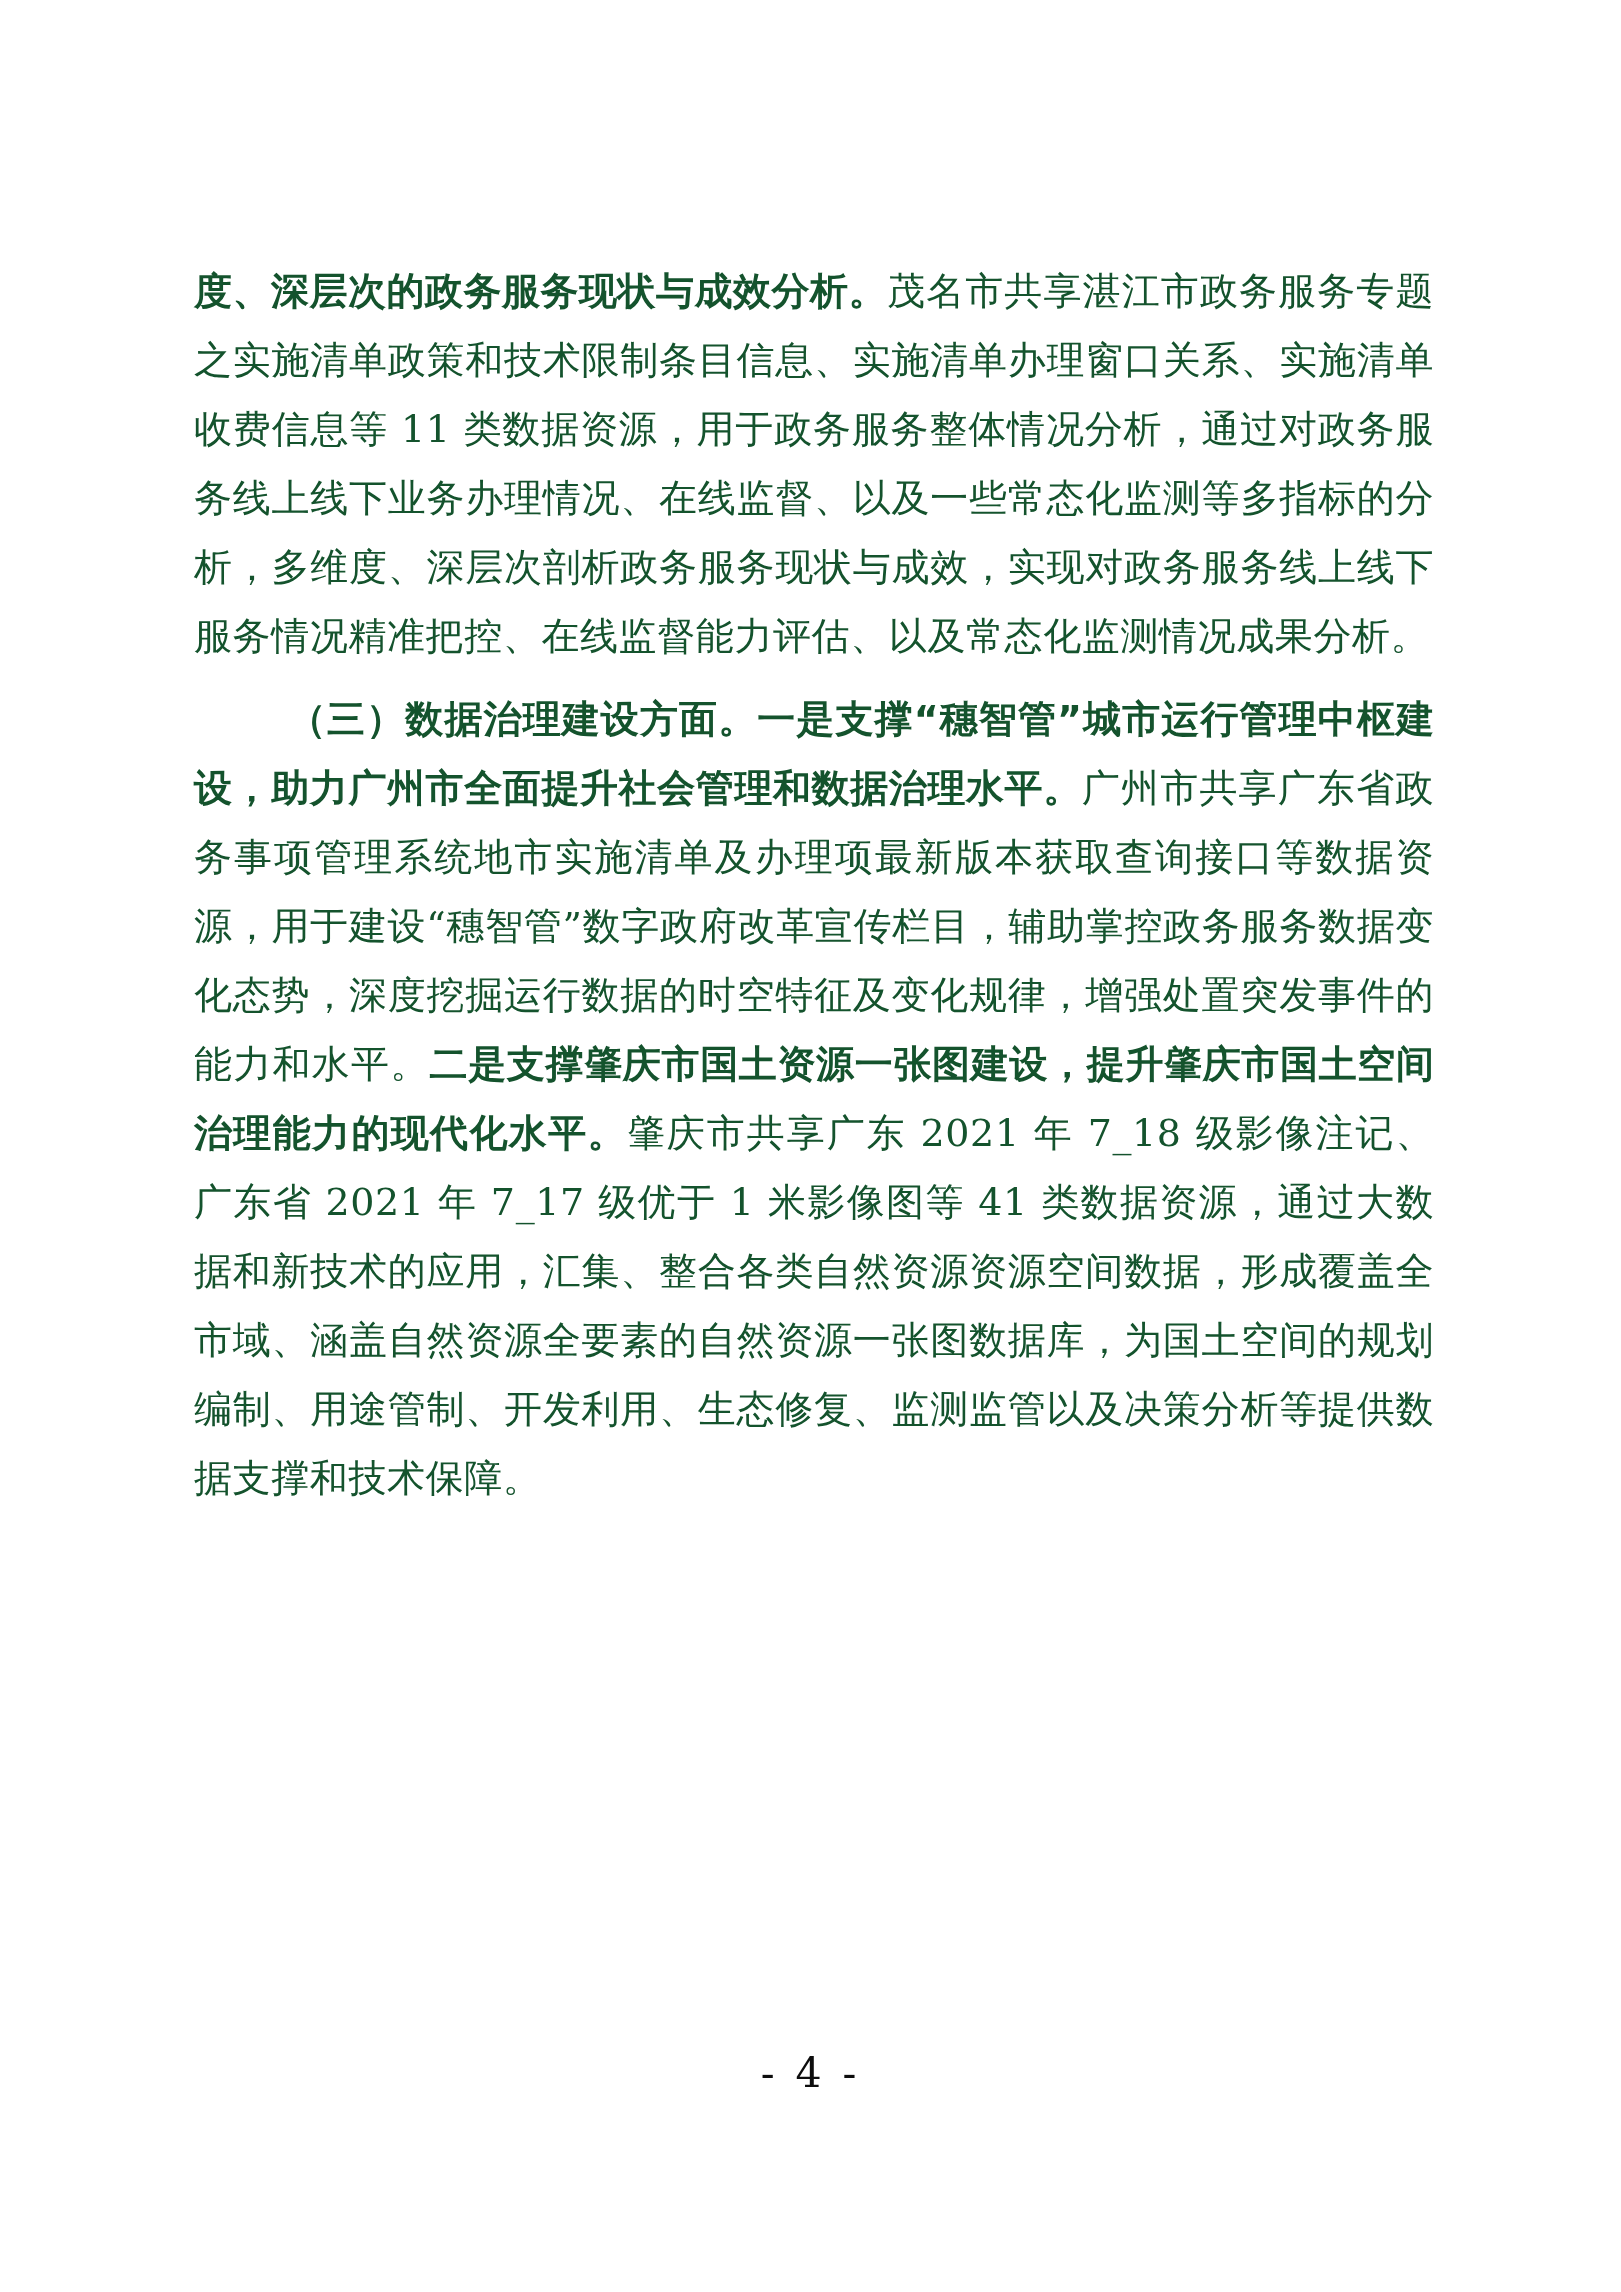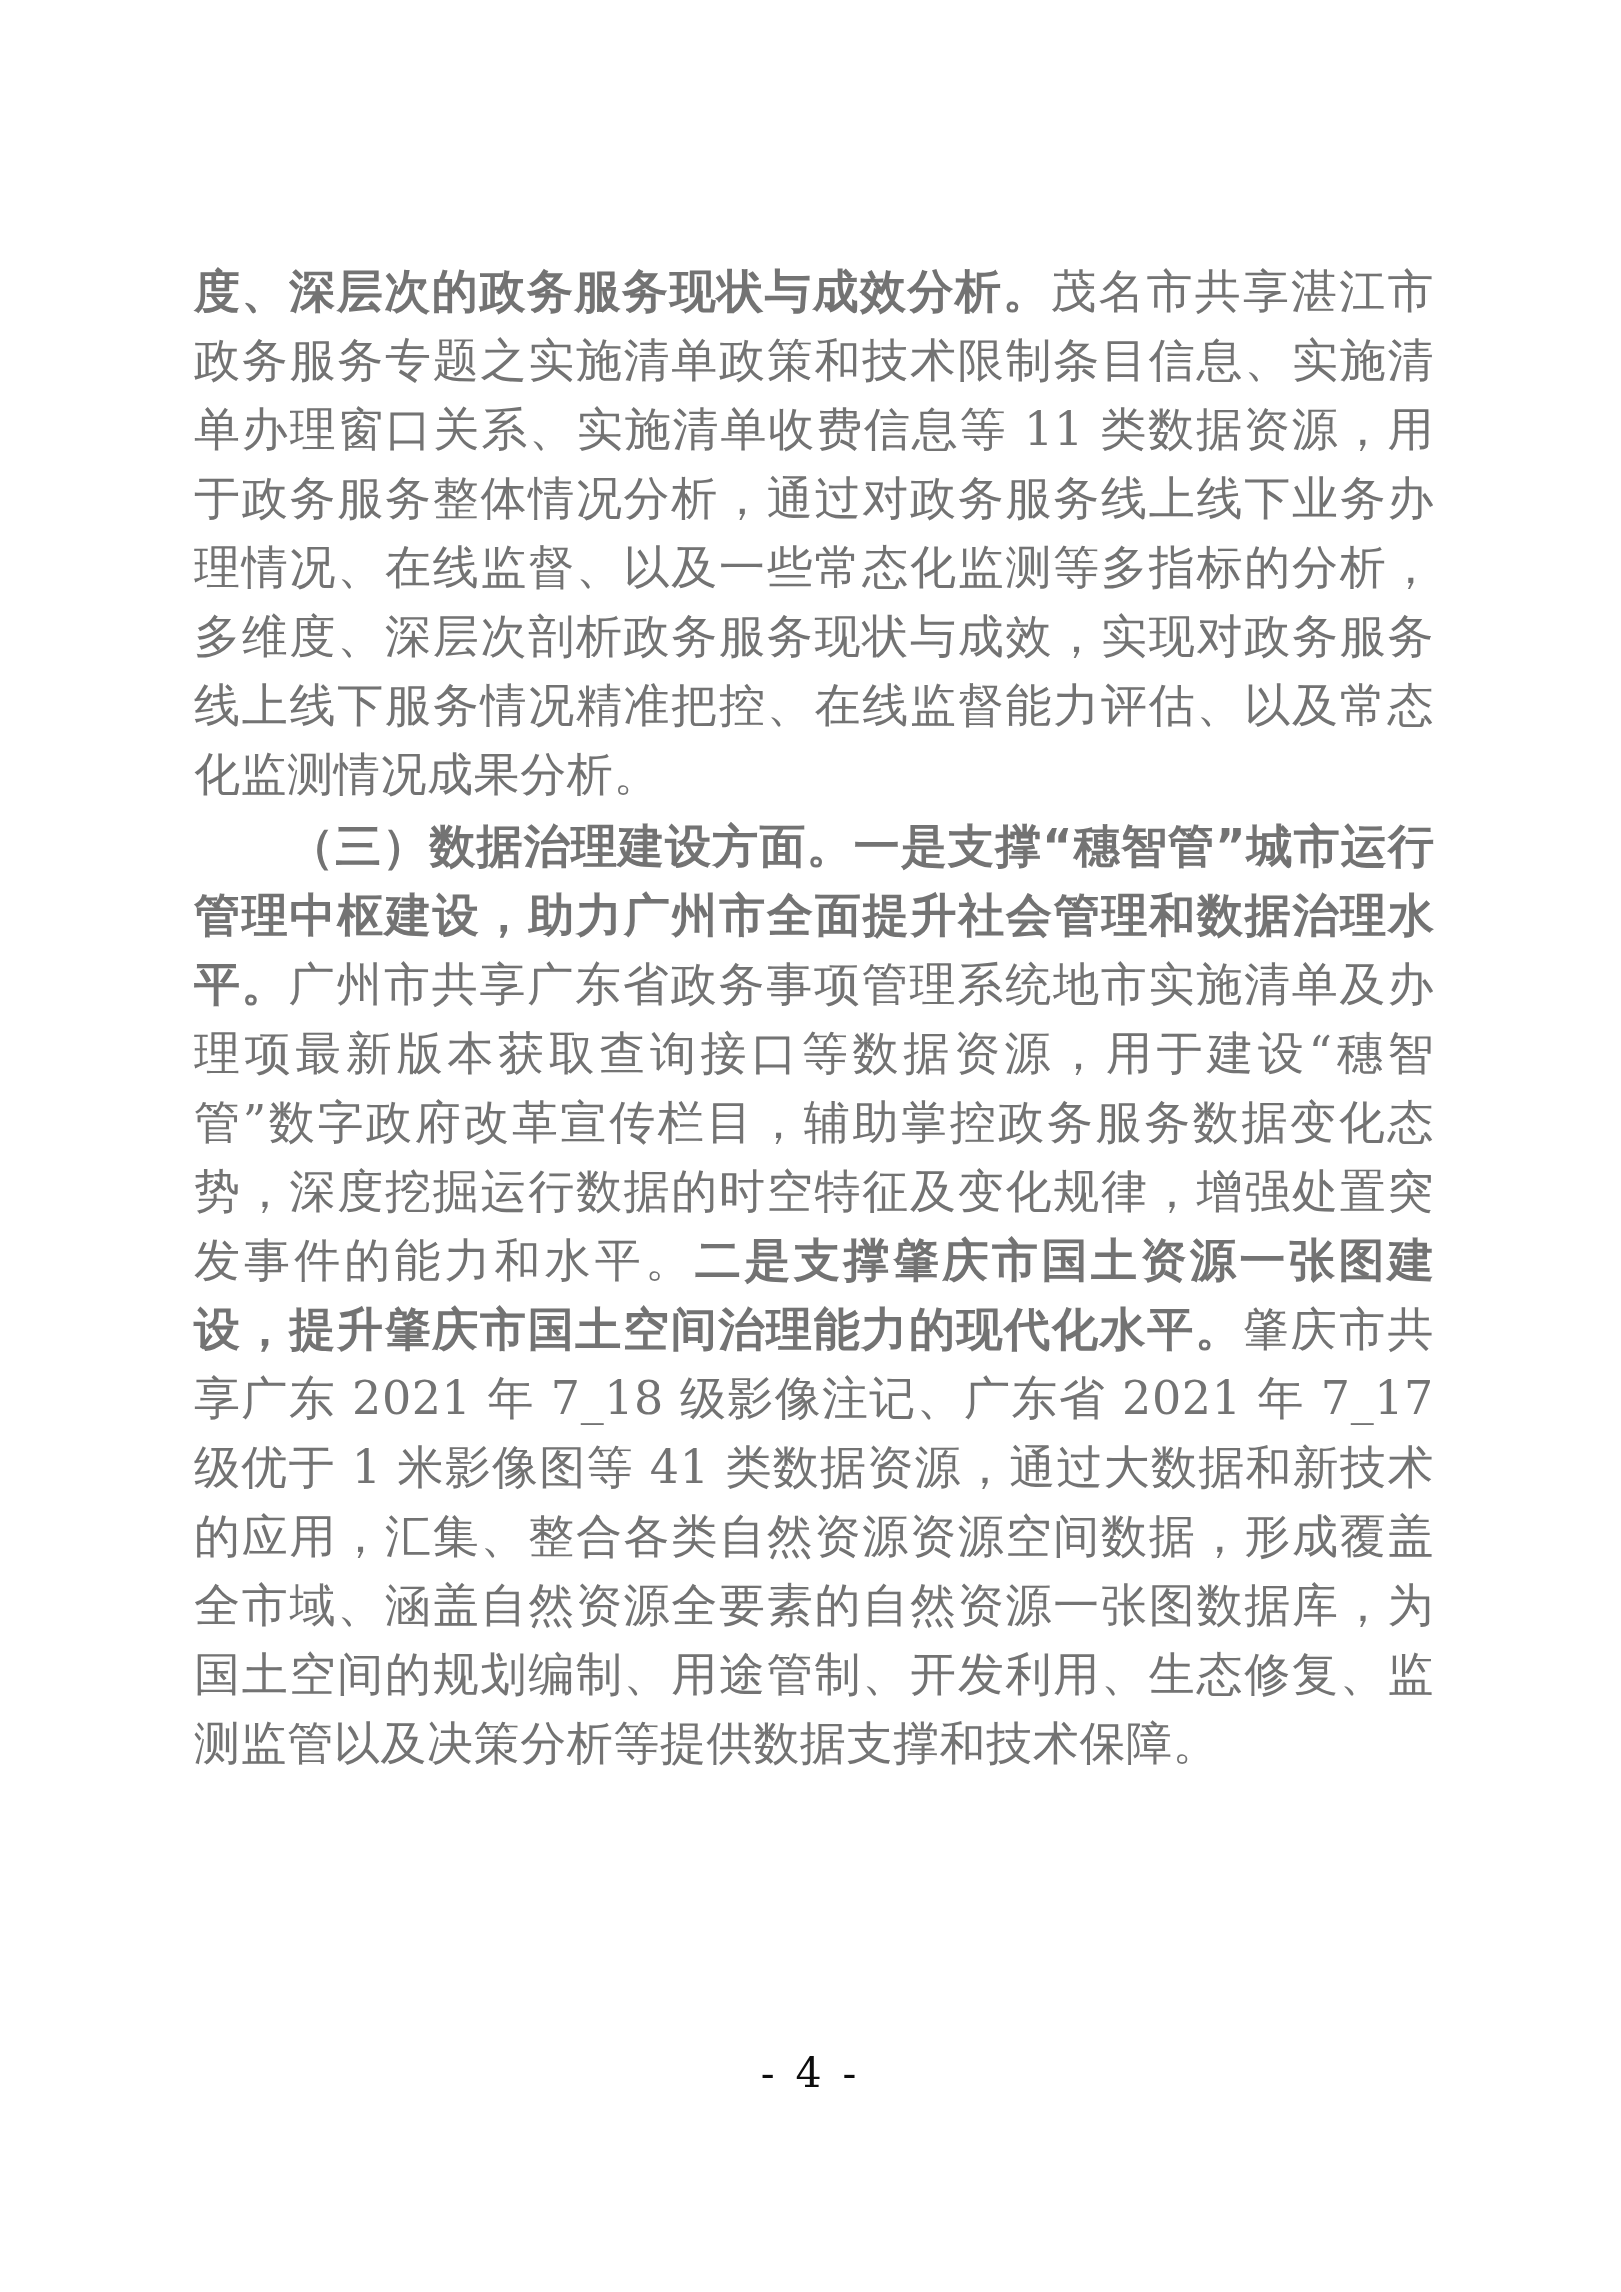--- a/index.html
+++ b/index.html
@@ -17,35 +17,35 @@
     font-family: "DejaVu Serif", "Liberation Serif", serif;
   }
   .body-block {
     position: absolute;
     left: 194px;
     top: 257px;
     width: 1240px;
   }
   .para {
     margin: 0 0 0 0;
-    font-size: 46px;
+    font-size: 38px;
     line-height: 69px;
-    color: #737373;
+    color: #14532d;
     text-align: justify;
     text-justify: inter-character;
     letter-spacing: 0.6px;
     text-indent: 0;
     word-break: break-all;
     -webkit-font-smoothing: none;
   }
   .para.indent {
     text-indent: 94px;
   }
   .para + .para {
-    margin-top: 3px;
+    margin-top: 14px;
   }
   .b {
     font-weight: 700;
     font-family: "DejaVu Sans", "Liberation Sans", sans-serif;
     letter-spacing: 0px;
   }
   .page-number {
     position: absolute;
     left: 0;
     top: 2049px;

